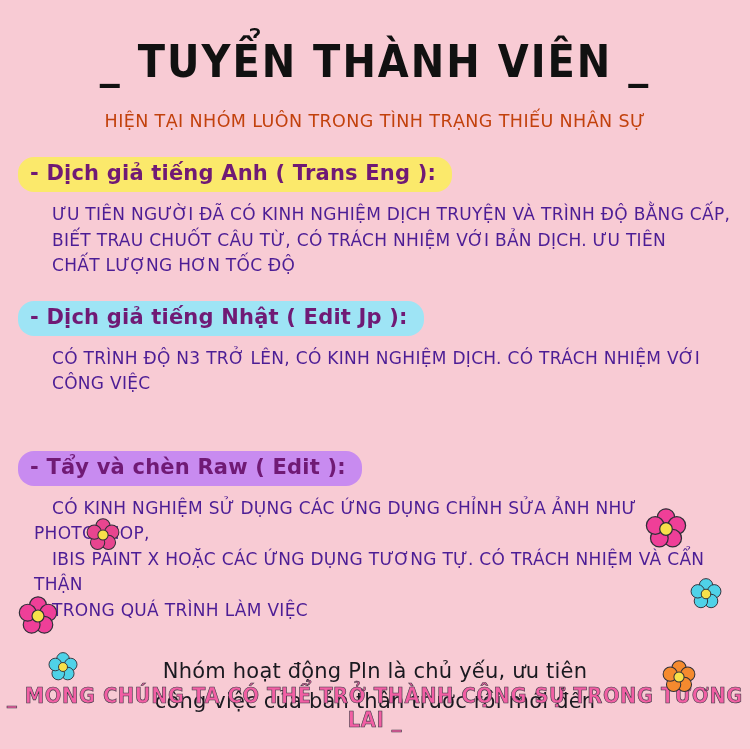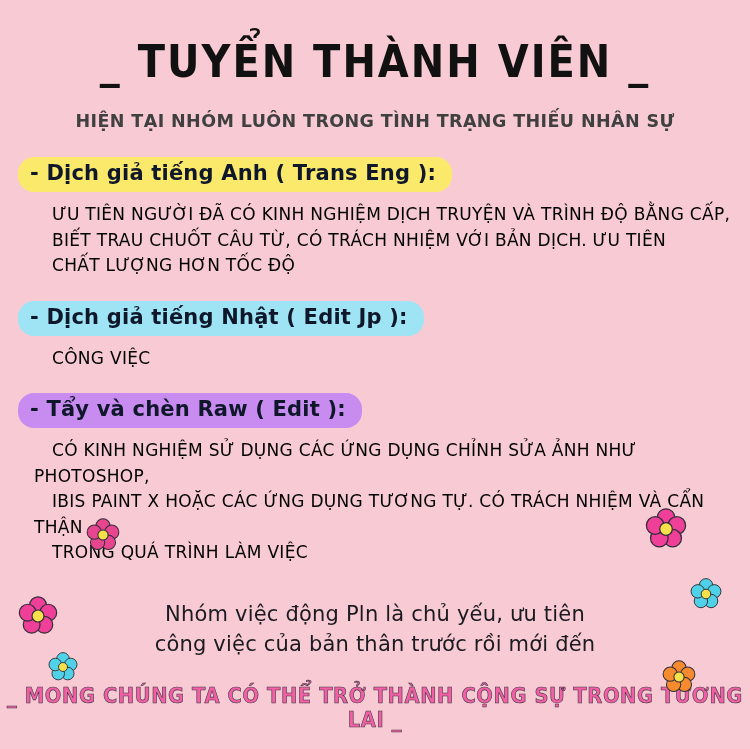--- a/index.html
+++ b/index.html
@@ -33,55 +33,55 @@
     color: #111111;
     margin: 0;
     padding-top: 36px;
     text-transform: uppercase;
     transform: scaleY(1.12);
   }
 
   
   .intro {
     text-align: center;
-    color: #404040;
+    color: #c2410c;
     font-size: 17.5px;
     line-height: 1.55;
     letter-spacing: 0.4px;
     margin: 26px 22px 0 22px;
     text-transform: uppercase;
-    font-weight: 700;
+    font-weight: 400;
   }
 
   
   .section {
     margin-top: 22px;
     padding-left: 18px;
     padding-right: 18px;
   }
   .role-chip {
     display: inline-block;
     font-size: 21px;
     font-weight: bold;
-    color: #0f172a;
+    color: #701a75;
     padding: 5px 16px 7px 12px;
     border-radius: 16px;
     letter-spacing: 0.2px;
     line-height: 1.1;
   }
   .chip-eng { background: #fbe96b; }
   .chip-jp  { background: #9ee4f5; }
-  .chip-edit{ background: #c88bf0; }
+  .chip-edit{ background: #c88bf0; margin-top: 32px; }
 
   .role-body {
     margin: 10px 0 0 16px;
     font-size: 17px;
     line-height: 1.5;
     letter-spacing: 0.3px;
-    color: #000000;
+    color: #4c1d95;
     text-transform: uppercase;
     font-weight: 500;
   }
   .role-body.indent-first { text-indent: 18px; }
 
   
   .closing {
     text-align: center;
     margin: 34px 96px 0 96px;
     font-size: 21px;
@@ -129,35 +129,36 @@
     <div class="role-body indent-first">
       <div>ƯU TIÊN NGƯỜI ĐÃ CÓ KINH NGHIỆM DỊCH TRUYỆN VÀ TRÌNH ĐỘ BẰNG CẤP,</div>
       <div>BIẾT TRAU CHUỐT CÂU TỪ, CÓ TRÁCH NHIỆM VỚI BẢN DỊCH. ƯU TIÊN</div>
       <div>CHẤT LƯỢNG HƠN TỐC ĐỘ</div>
     </div>
   </div>
 
   <div class="section">
     <div class="role-chip chip-jp" style="background: rgb(158, 228, 245);">- Dịch giả tiếng Nhật ( Edit Jp ):</div>
     <div class="role-body indent-first">
+      <div>CÓ TRÌNH ĐỘ N3 TRỞ LÊN, CÓ KINH NGHIỆM DỊCH. CÓ TRÁCH NHIỆM VỚI</div>
       <div>CÔNG VIỆC</div>
     </div>
   </div>
 
   <div class="section">
     <div class="role-chip chip-edit" style="background: rgb(200, 139, 240);">- Tẩy và chèn Raw ( Edit ):</div>
     <div class="role-body indent-first">
       <div>CÓ KINH NGHIỆM SỬ DỤNG CÁC ỨNG DỤNG CHỈNH SỬA ẢNH NHƯ PHOTOSHOP,</div>
       <div>IBIS PAINT X HOẶC CÁC ỨNG DỤNG TƯƠNG TỰ. CÓ TRÁCH NHIỆM VÀ CẨN THẬN</div>
       <div>TRONG QUÁ TRÌNH LÀM VIỆC</div>
     </div>
   </div>
 
   <div class="closing">
-    <div>Nhóm việc động Pln là chủ yếu, ưu tiên</div>
+    <div>Nhóm hoạt động Pln là chủ yếu, ưu tiên</div>
     <div>công việc của bản thân trước rồi mới đến</div>
 
   </div>
 
   <div class="footer" style="color: rgb(242, 95, 164);">_ MONG CHÚNG TA CÓ THỂ TRỞ THÀNH CỘNG SỰ TRONG TƯƠNG LAI _</div>
 
   <div id="flower-layer">
       <div class="flower" style="left: 86px; top: 518px; width: 34px; height: 34px;">
         <svg width="34" height="34" viewBox="0 0 100 100" class="petals">
           <circle cx="50" cy="23" r="21" fill="#e8458f" stroke="#2f2f38" stroke-width="3"></circle>

